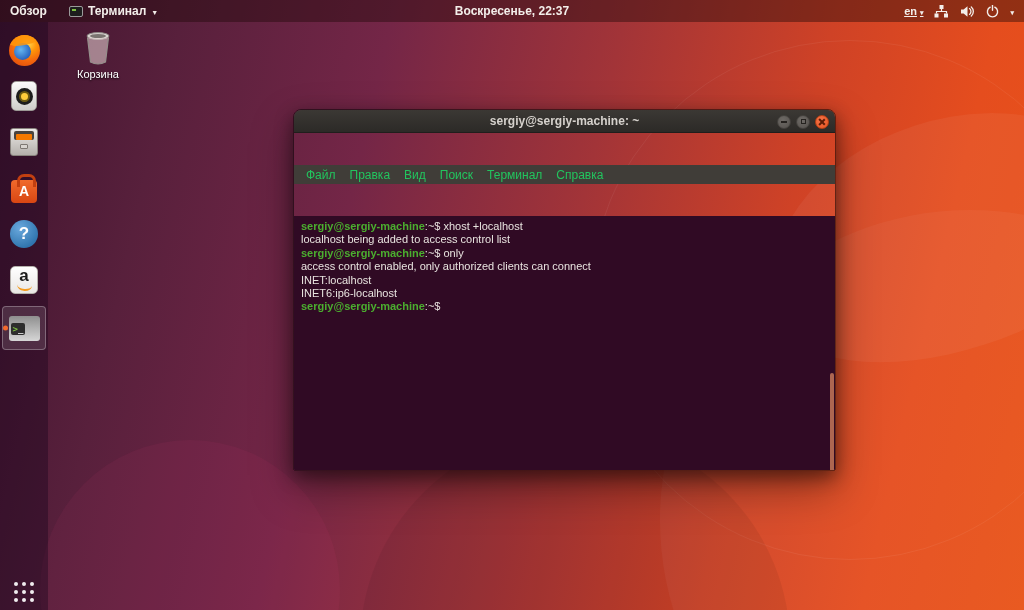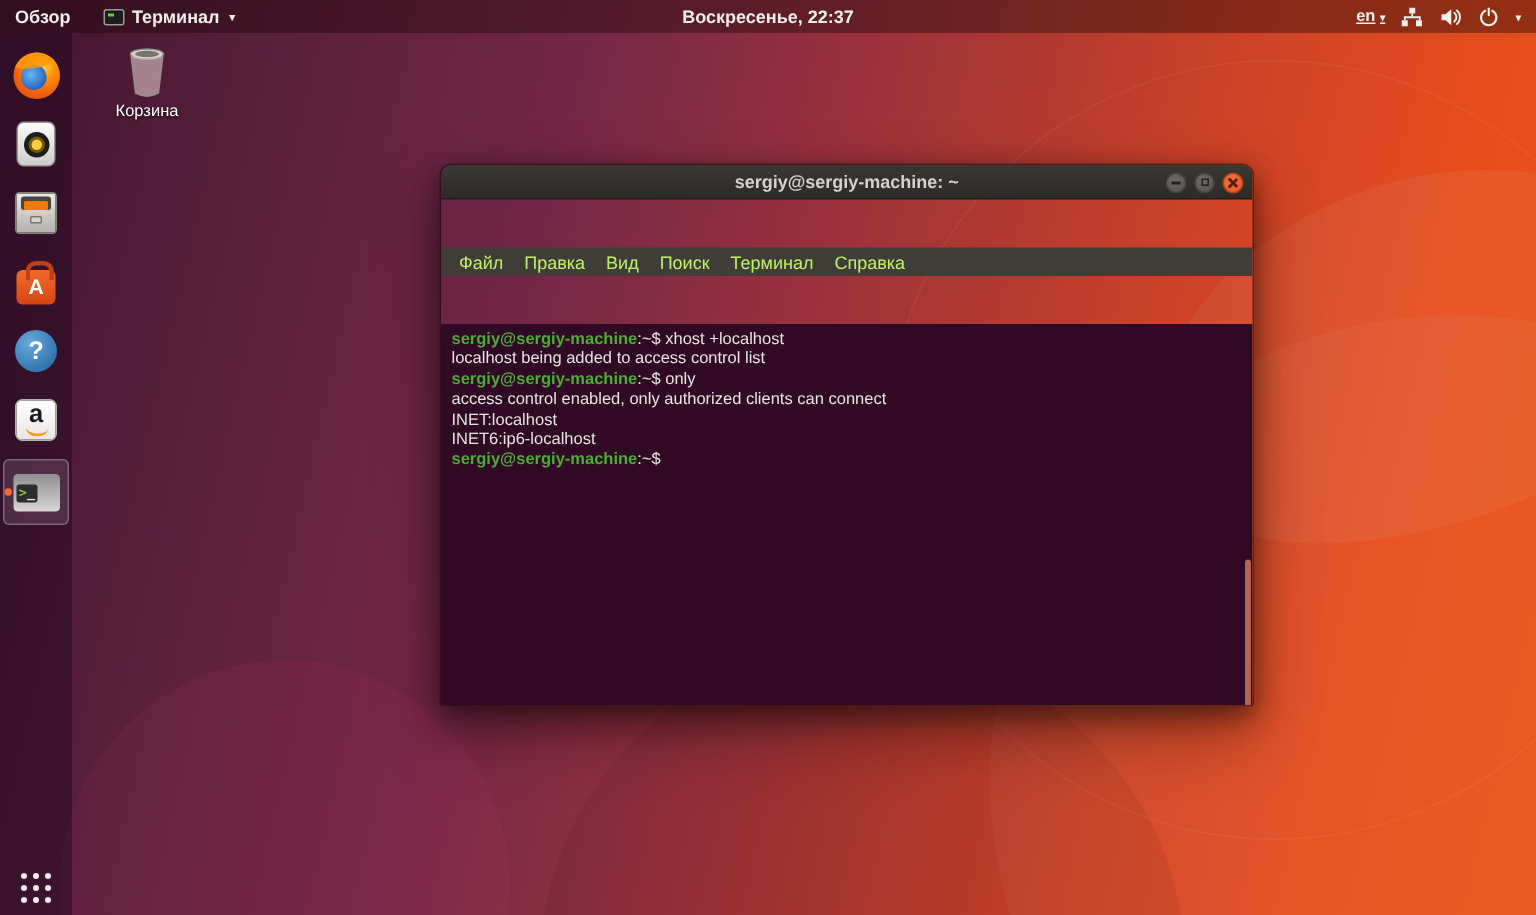--- a/index.html
+++ b/index.html
@@ -91,21 +91,21 @@
   .win-btns { position:absolute; right:6px; top:0; height:23px; display:flex; align-items:center; gap:5px; }
   .wbtn { width:14px; height:14px; border-radius:50%; display:flex; align-items:center; justify-content:center; cursor:pointer; }
   .wbtn.min, .wbtn.max { background:radial-gradient(circle at 40% 35%, #6e6a66, #55514d); border:1px solid #45423e; }
   .wbtn.close { background:radial-gradient(circle at 40% 35%, #f4744a, #e95420); border:1px solid #b64115; }
   .glyph-min { width:6px; height:2px; background:#25221f; }
   .glyph-max { width:5px; height:5px; border:1.5px solid #25221f; }
   .glyph-close { position:relative; width:8px; height:8px; }
   .glyph-close::before, .glyph-close::after { content:""; position:absolute; left:3.4px; top:0; width:1.6px; height:8px; background:#5e1d07; }
   .glyph-close::before { transform:rotate(45deg); } .glyph-close::after { transform:rotate(-45deg); }
   .menubar { height:19px; background:#403d38; display:flex; align-items:center; padding-left:5px; flex:0 0 auto; }
-  .menu-item { color:#bef264; font-size:12px; padding:0 7px; height:100%; display:flex; align-items:center; cursor:pointer; }
+  .menu-item { color:#22c55e; font-size:12px; padding:0 7px; height:100%; display:flex; align-items:center; cursor:pointer; }
   .term-content { flex:1; background:#300a24; padding:4px 7px; position:relative; font-family:Liberation Sans, sans-serif;
     font-size:11px; line-height:13.4px; }
   .tline { white-space:pre; color:#e8e3df; }
   .tline .prompt { color:#4bae2f; font-weight:700; }
   .scroll-thumb { position:absolute; right:1px; top:157px; width:4px; height:160px; background:rgba(227,141,101,0.7); border-radius:2px; cursor:pointer; }
 </style>
 </head>
 <body>
 
 <div class="desktop">

